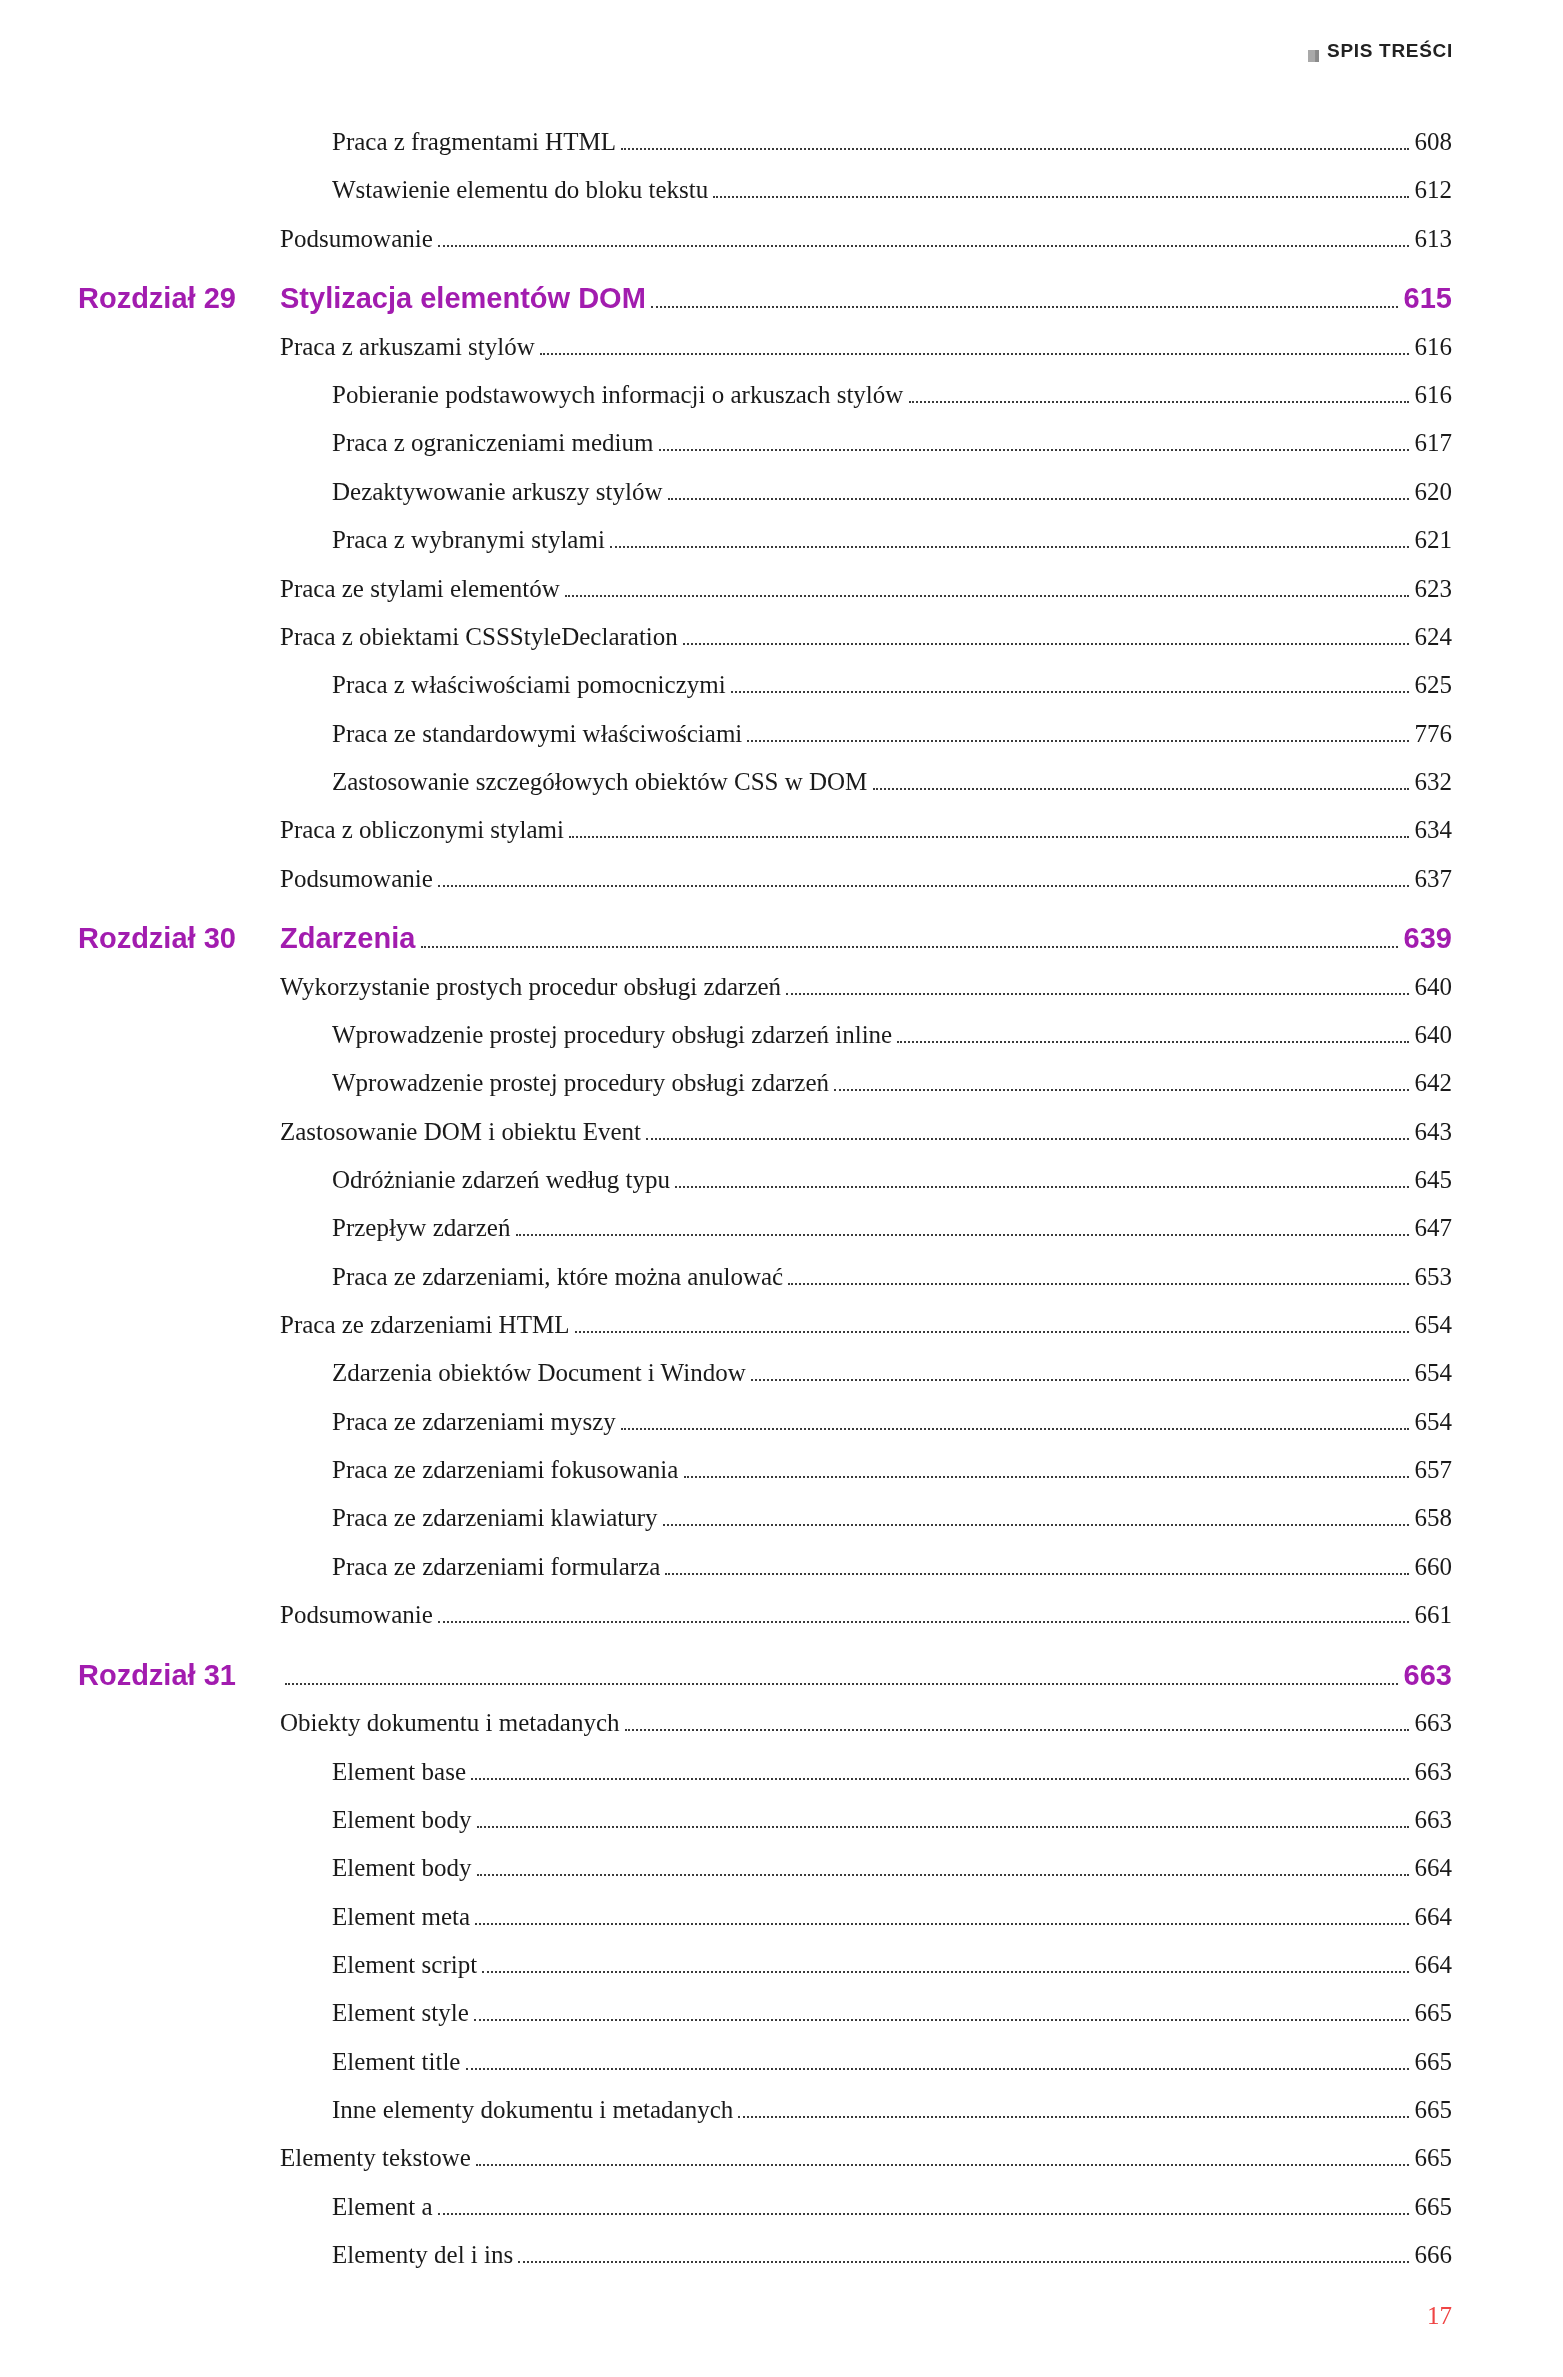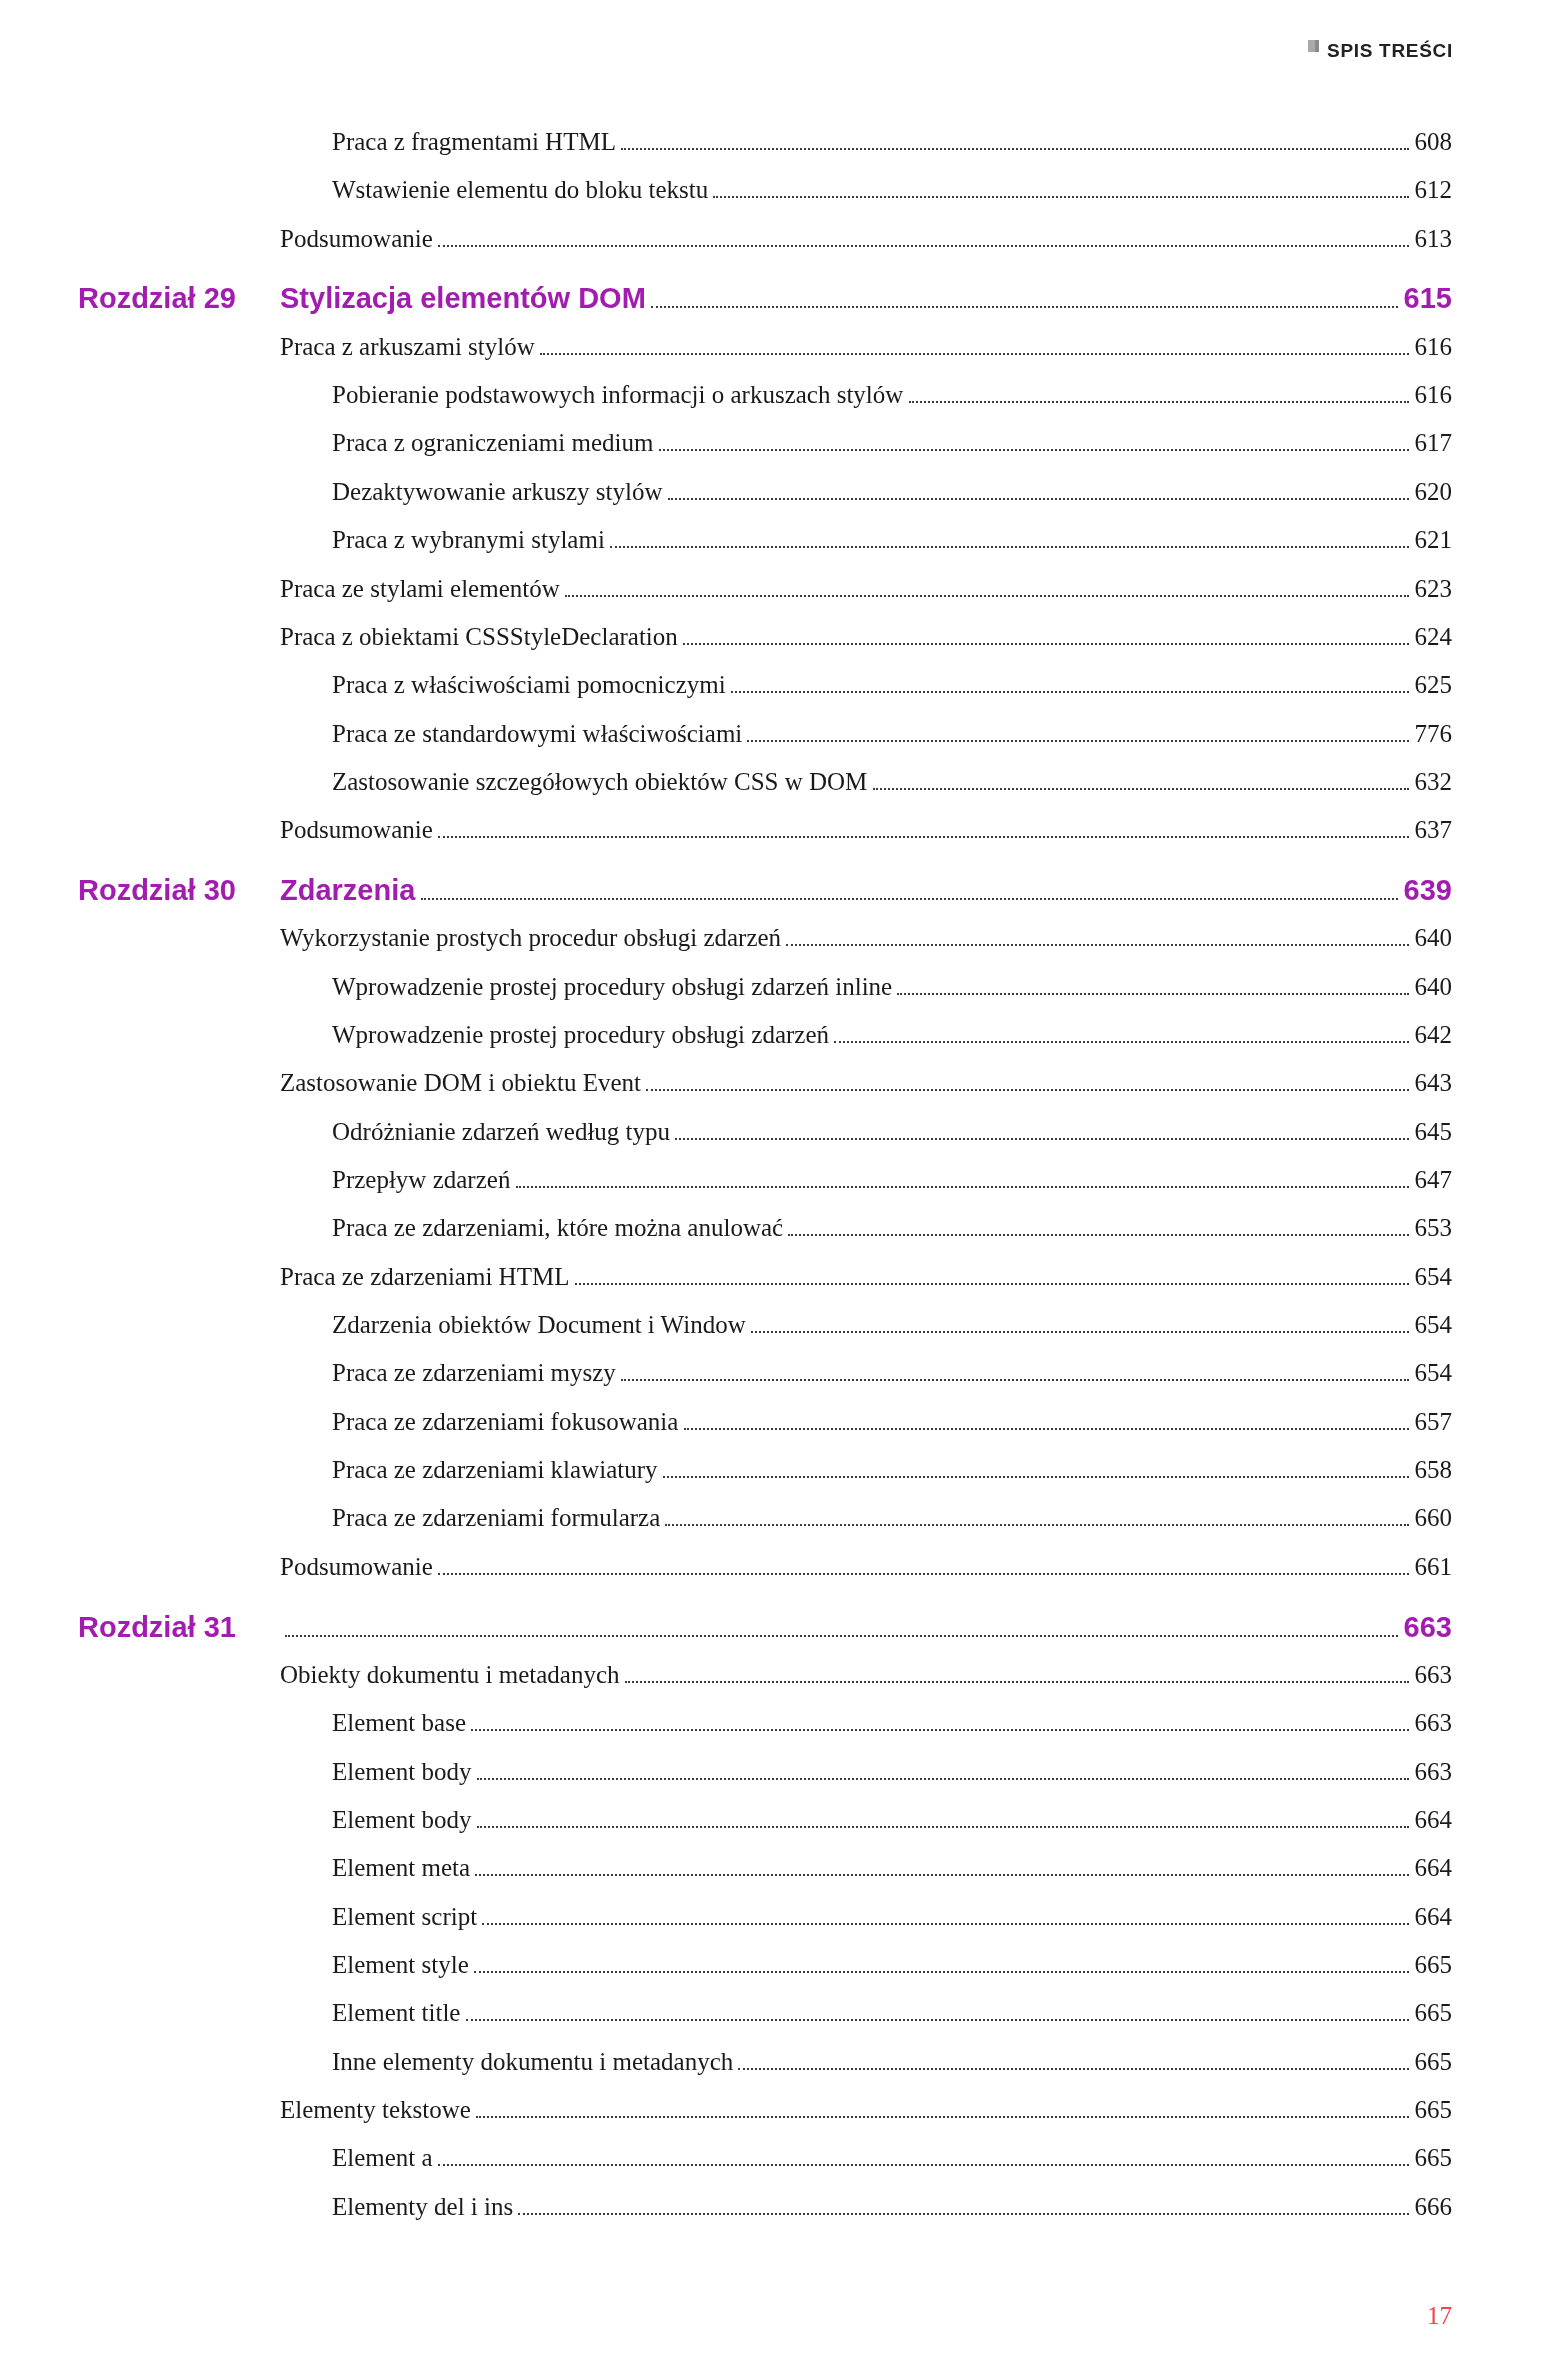--- a/index.html
+++ b/index.html
@@ -13,21 +13,21 @@
     position: relative;
     overflow: hidden;
     font-family: "Liberation Serif", serif;
     color: #1a1a1a;
   }
   .page-header {
     position: absolute;
     top: 40px;
     right: 111px;
     display: flex;
-    align-items: flex-start;
+    align-items: flex-end;
     gap: 7.8px;
     font-family: "Liberation Sans", sans-serif;
     font-weight: bold;
     font-size: 19px;
     letter-spacing: 0.7px;
     color: #222;
   }
   .header-icon {
     width: 11.7px;
     height: 11.7px;
@@ -162,20 +162,25 @@
       <span class="entry-title">Praca ze standardowymi właściwościami</span>
       <span class="dots"></span>
       <span class="entry-page">776</span>
     </div>
     <div class="toc-entry level-2">
       <span class="entry-title">Zastosowanie szczegółowych obiektów CSS w DOM</span>
       <span class="dots"></span>
       <span class="entry-page">632</span>
     </div>
     <div class="toc-entry level-1">
+      <span class="entry-title">Praca z obliczonymi stylami</span>
+      <span class="dots"></span>
+      <span class="entry-page">634</span>
+    </div>
+    <div class="toc-entry level-1">
       <span class="entry-title">Podsumowanie</span>
       <span class="dots"></span>
       <span class="entry-page">637</span>
     </div>
     <div class="toc-chapter">
       <span class="chapter-label">Rozdział 30</span>
       <span class="chapter-title">Zdarzenia</span>
       <span class="dots chapter-dots"></span>
       <span class="chapter-page">639</span>
     </div>

